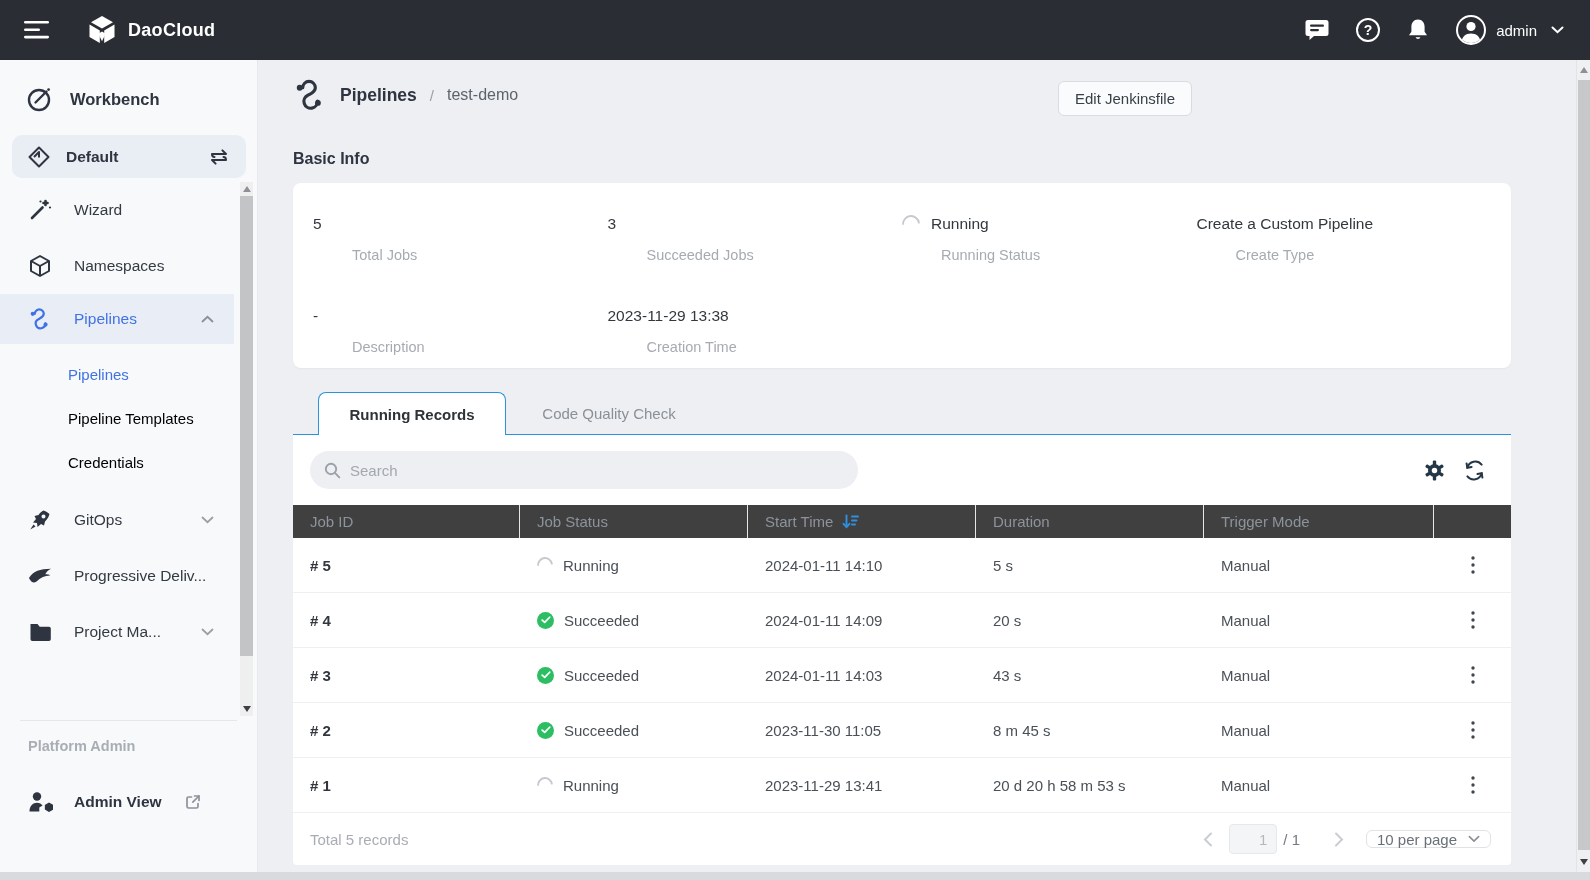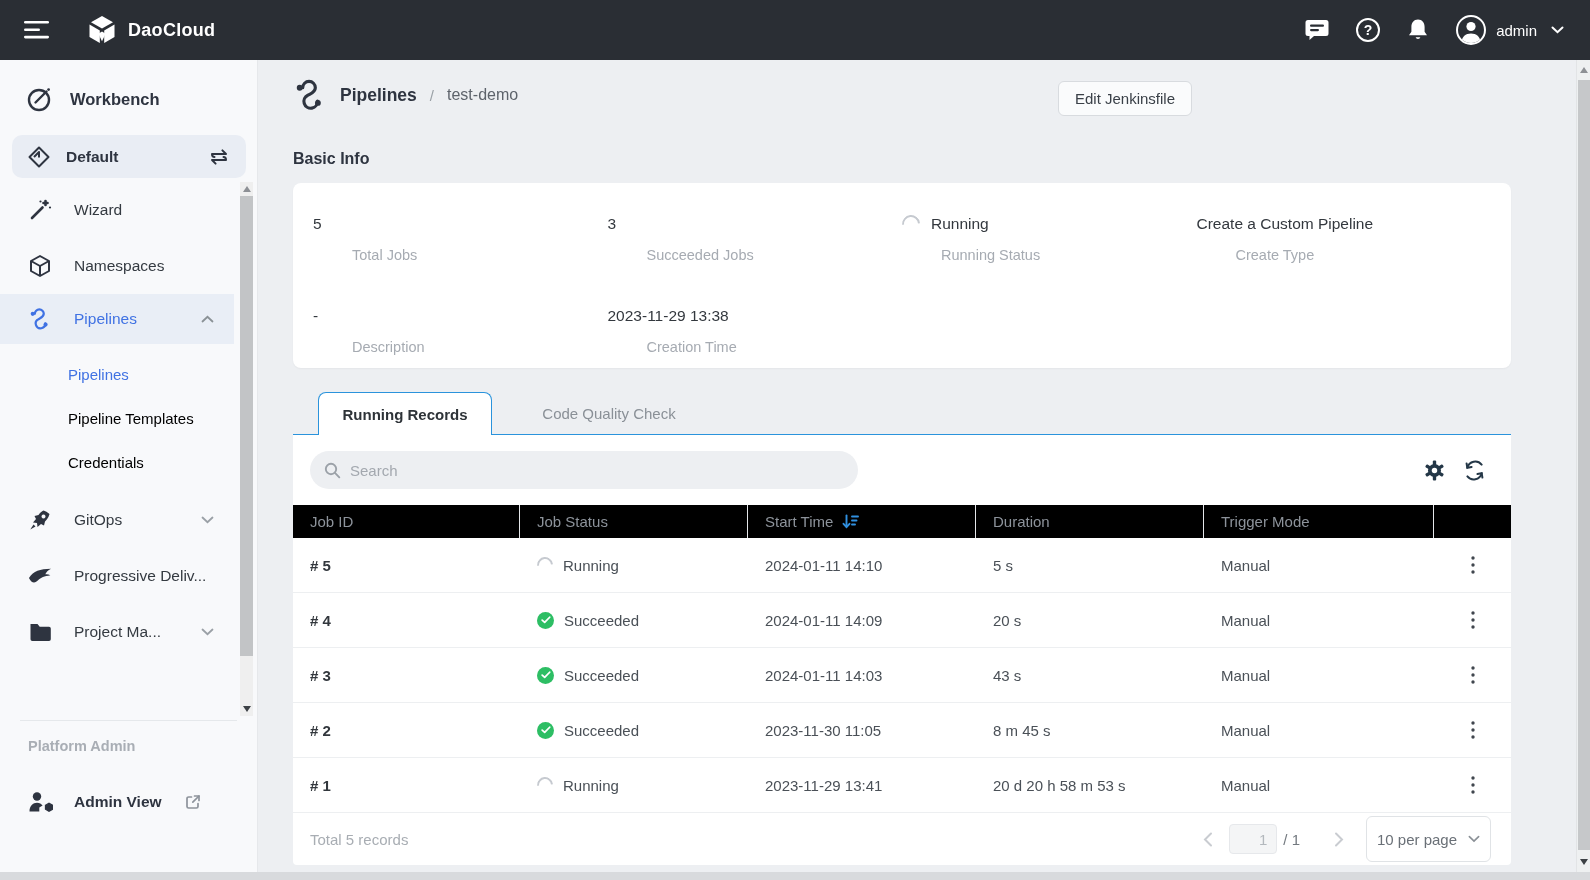--- a/index.html
+++ b/index.html
@@ -59,47 +59,47 @@
   .section-title { position:absolute; left:35px; top:90px; font-size:16px; font-weight:bold; color:#2e3440; }
   .card { position:absolute; left:35px; top:123px; width:1218px; height:185px; background:#fff; border-radius:8px; box-shadow:0 1px 2px rgba(20,25,35,.04); }
   .card-grid { display:grid; grid-template-columns:repeat(4,1fr); padding:32px 20px 0 20px; row-gap:44px; }
   .field .f-val { font-size:15.5px; color:#33383e; margin-bottom:14px; display:flex; align-items:center; gap:11px; }
   .field .f-label { font-size:14.5px; color:#a6abb2;margin-left:39px; }
 
   .spinner { width:16px; height:16px; border-radius:50%; border:2px solid transparent; border-top-color:#c6cad0; border-left-color:#c6cad0; transform:rotate(40deg); flex:0 0 auto; }
   .spinner.lg { width:18px; height:18px; }
 
   .tab { position:absolute; height:43px; display:flex; align-items:center; justify-content:center; font-size:15px; cursor:pointer; }
-  .tab.active { left:60px; top:332px; width:174px; background:#fff; border:1px solid #2a93dc; border-bottom:none; border-radius:8px 8px 0 0; font-weight:bold; color:#2e3338; z-index:3; }
+  .tab.active { left:60px; top:332px; width:188px; background:#fff; border:1px solid #2a93dc; border-bottom:none; border-radius:8px 8px 0 0; font-weight:bold; color:#2e3338; z-index:3; }
   .tab.inactive { left:261px; top:332px; width:180px; color:#8a9097; }
 
   .panel { position:absolute; left:35px; top:374px; width:1218px; height:431px; background:#fff; border-top:1px solid #2a93dc; border-radius:0 0 4px 4px; z-index:2; }
   .toolbar { position:relative; height:70px; }
   .search-box { position:absolute; left:17px; top:16px; width:548px; height:38px; background:#edeff2; border-radius:19px; display:flex; align-items:center; padding:0 14px; gap:9px; }
   .search-box input { border:none; outline:none; background:transparent; font-size:15px; color:#15803d; width:100%; font-family:"Liberation Sans", sans-serif; }
   .search-box input::placeholder { color:#a3a8af; }
   .tool-ic { position:absolute; top:25px; color:#243747; cursor:pointer; }
   .tool-gear { right:66px; }
   .tool-refresh { right:26px; }
 
-  .thead { display:flex; height:33px; background:#000000; align-items:center; font-size:15px; color:#8d939b; }
+  .thead { display:flex; height:33px; background:#404040; align-items:center; font-size:15px; color:#8d939b; }
   .th { height:100%; display:flex; align-items:center; padding-left:17px; gap:9px; border-right:1px solid #e4e6e9; }
   .th:last-child { border-right:none; }
   .c1{width:227px;} .c2{width:228px;} .c3{width:228px;} .c4{width:228px;} .c5{width:230px;} .c6{width:77px;}
   .trow { display:flex; height:55px; align-items:center; border-bottom:1px solid #edeff1; font-size:15px; color:#4a5057; }
   .td { padding-left:17px; display:flex; align-items:center; gap:10px; }
   .td.id { font-weight:bold; color:#32373d; }
   .kebab { width:77px; display:flex; justify-content:center; padding-left:0; cursor:pointer; }
 
   .tfoot { display:flex; align-items:center; height:52px; padding:0 20px 0 17px; font-size:15px; color:#a8adb3; }
   .pager { margin-left:auto; display:flex; align-items:center; }
   .pg-chev { color:#c9ccd1; cursor:pointer; }
   .pg-input { width:48px; height:30px; margin:0 6px 0 16px; background:#f4f5f6; border:1px solid #e6e8eb; border-radius:4px; text-align:right; padding-right:9px; font-size:15px; color:#b3b8bd; outline:none; font-family:"Liberation Sans", sans-serif; }
   .pg-total { color:#73797f; margin-right:34px; }
-  .pg-size { margin-left:22px; width:125px; height:46px; border:1px solid #e0e3e6; border-radius:6px; background:#fff; display:flex; align-items:center; justify-content:center; gap:11px; color:#6a7077; cursor:pointer; }
+  .pg-size { margin-left:22px; width:125px; height:18px; border:1px solid #e0e3e6; border-radius:6px; background:#fff; display:flex; align-items:center; justify-content:center; gap:11px; color:#6a7077; cursor:pointer; }
 
   .page-scroll { position:absolute; left:1576px; top:60px; width:14px; height:812px; background:#eef0f1; border-left:1px solid #e2e4e6; z-index:40; }
   .page-scroll .thumb { position:absolute; left:1px; top:20px; width:12px; height:770px; background:#c6c8ca; }
   .ps-up, .ps-dn { position:absolute; left:3px; width:0; height:0; border-left:4px solid transparent; border-right:4px solid transparent; }
   .ps-up { top:7px; border-bottom:6px solid #8d9095; }
   .ps-dn { bottom:7px; border-top:6px solid #3c4045; }
   .bottom-strip { position:absolute; left:0; top:872px; width:1590px; height:8px; background:#d8dadd; z-index:60; }
 </style>
 </head>
 <body>

